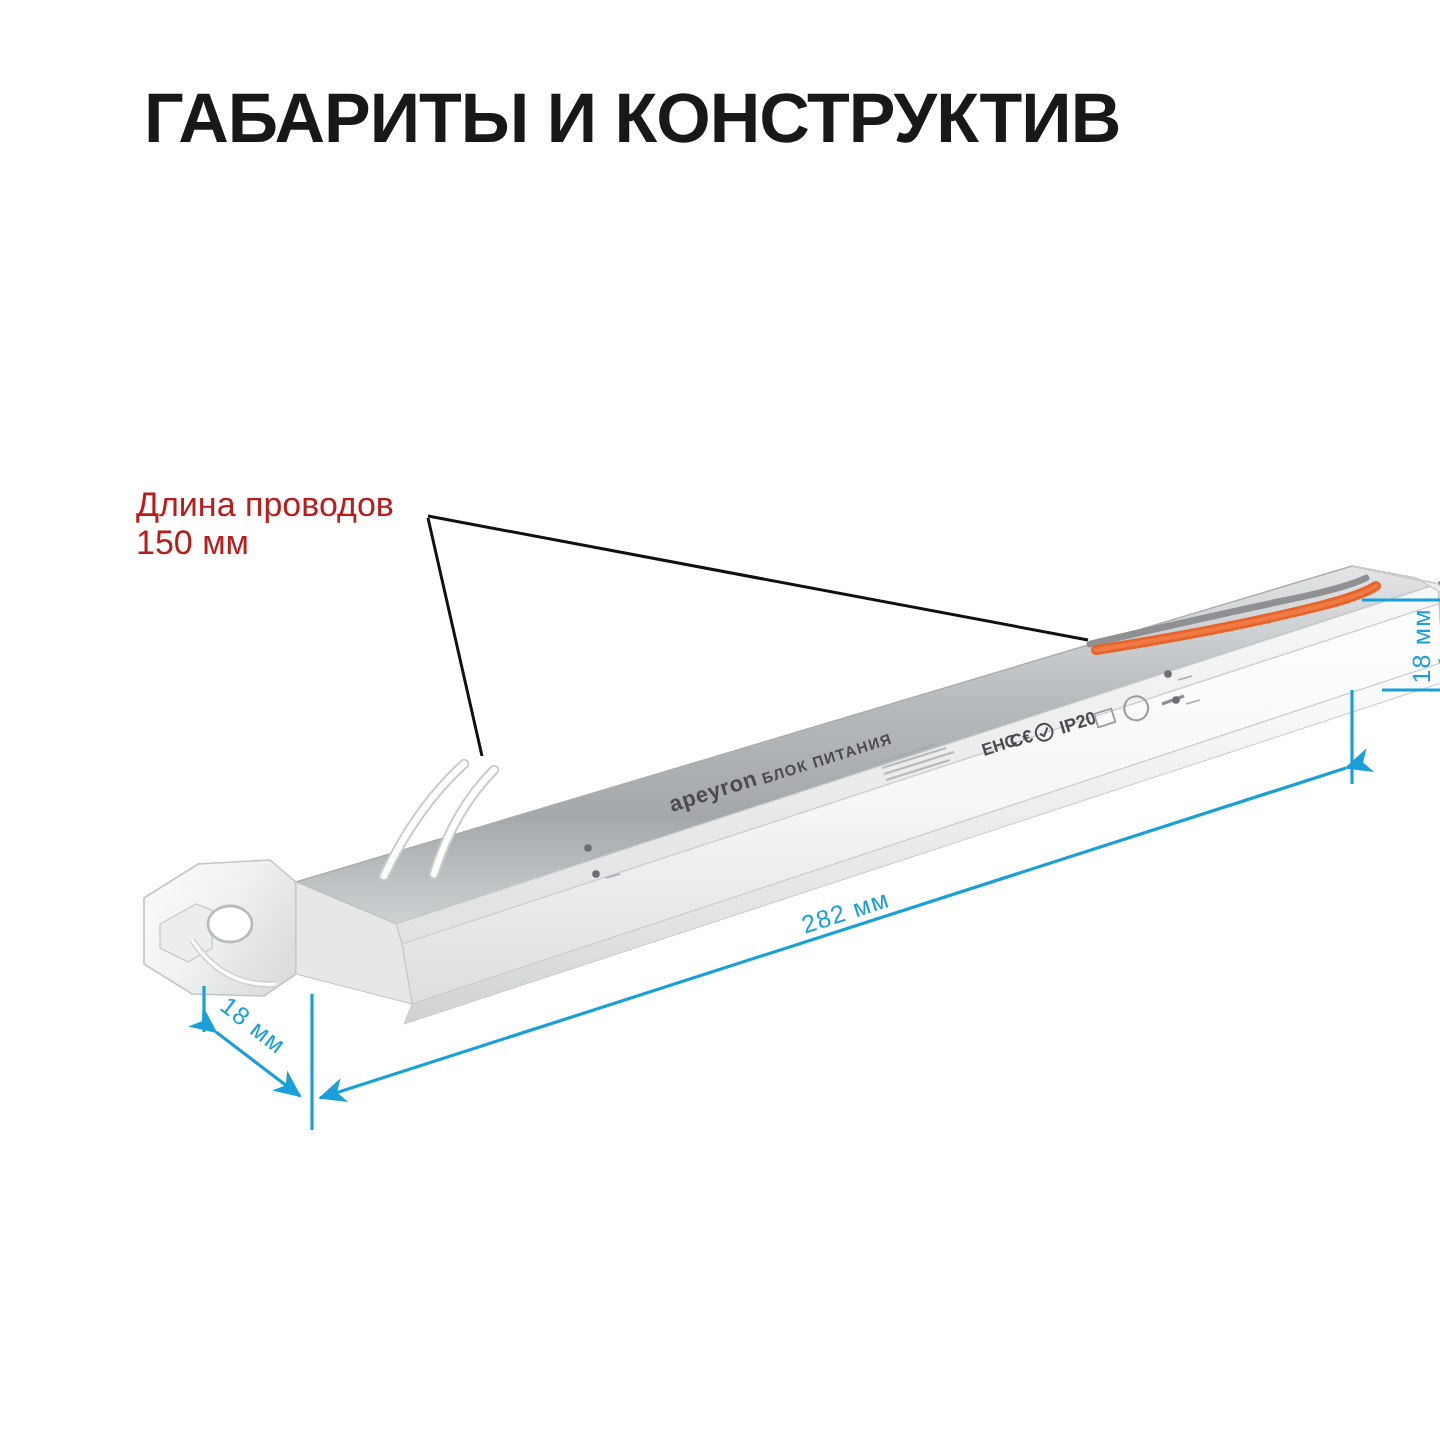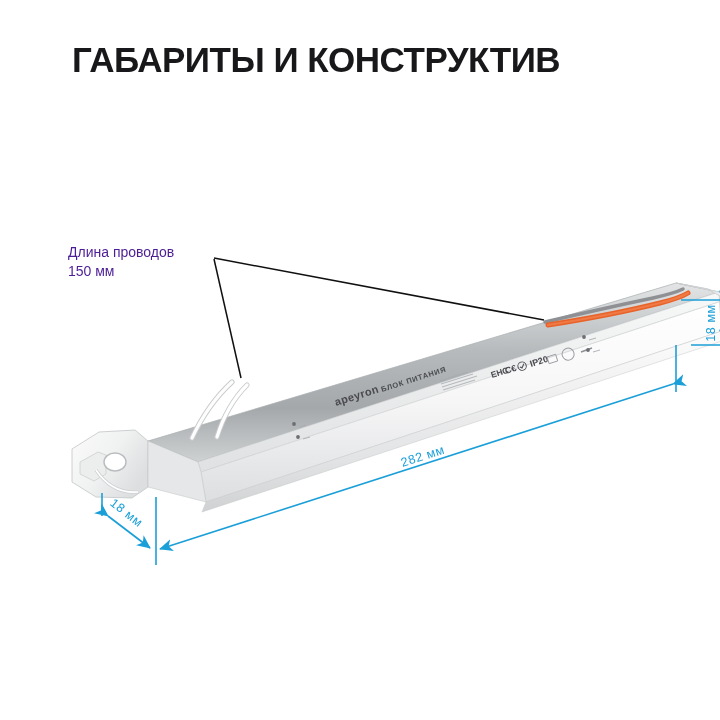--- a/index.html
+++ b/index.html
@@ -11,21 +11,21 @@
   #stage{position:absolute;left:12px;top:0;width:624px;height:720px;margin-left:24px;}
 
   .title{
     position:absolute;left:36px;top:40px;
     font-size:35px;font-weight:bold;letter-spacing:-0.5px;
     color:#18181a;white-space:nowrap;
   }
 
   .callout{
     position:absolute;left:32px;top:243px;
-    font-size:14px;line-height:19px;color:#4c1d95;
+    font-size:17px;line-height:19px;color:#b91c1c;
     white-space:pre-line;
   }
 
   svg{position:absolute;left:0;top:0;width:720px;height:720px;overflow:visible;}
 
   .dimtext{
     font-family:"Liberation Sans", sans-serif;
     font-size:12.5px;fill:#1b9fd8;letter-spacing:0.6px;
   }
   .devtext{font-family:"Liberation Sans", sans-serif;fill:#4a4a50;}

